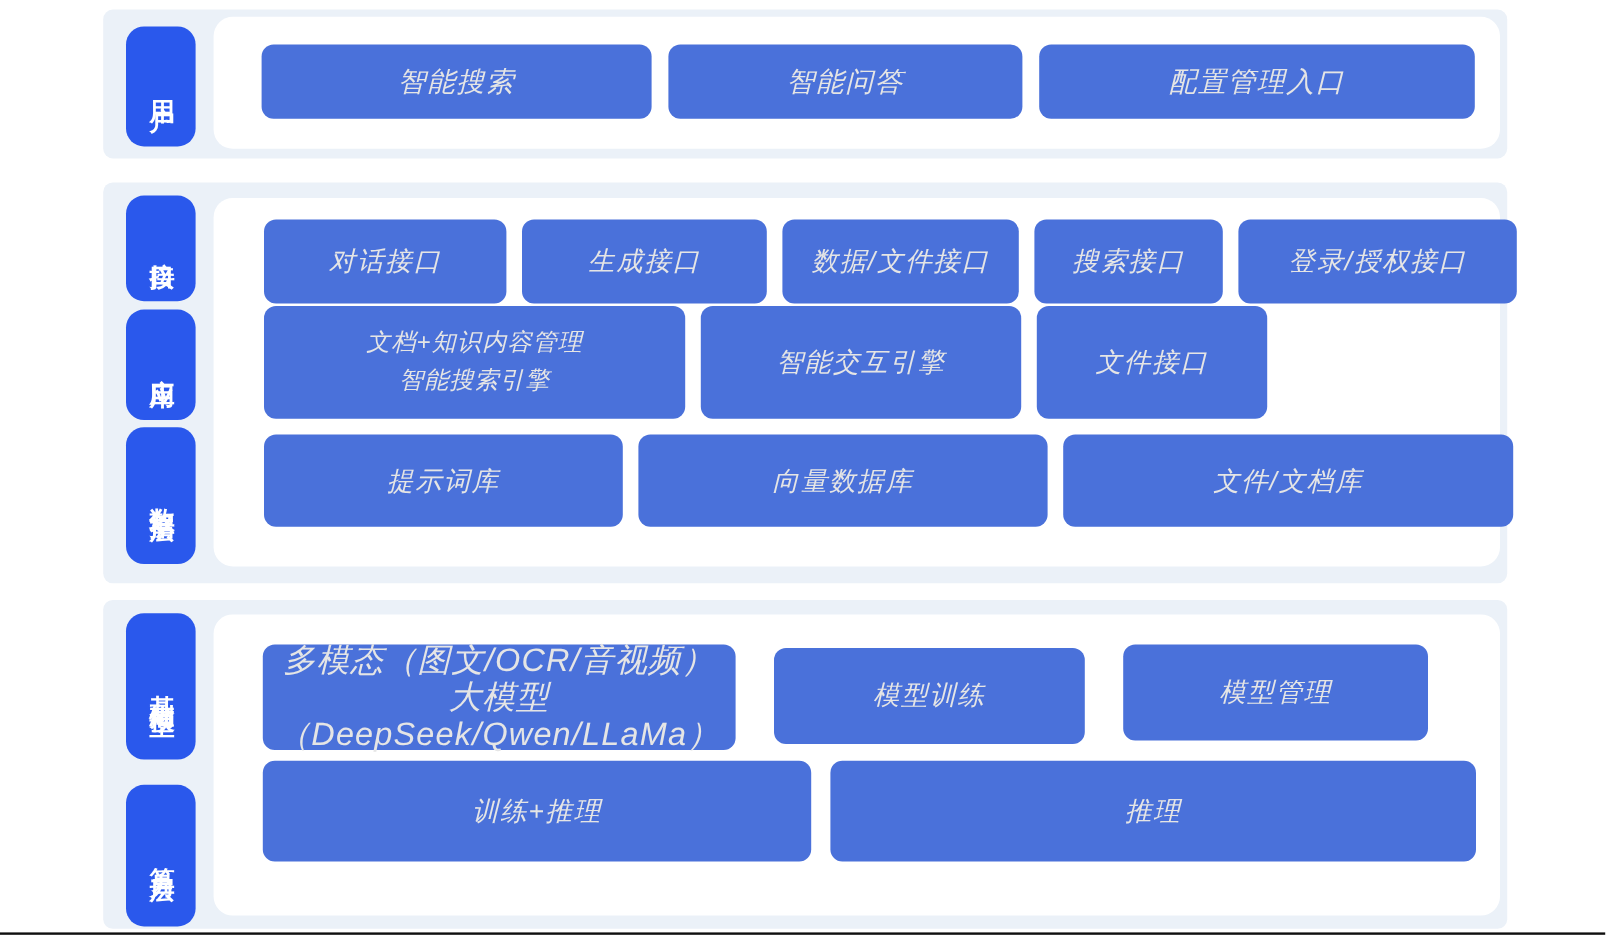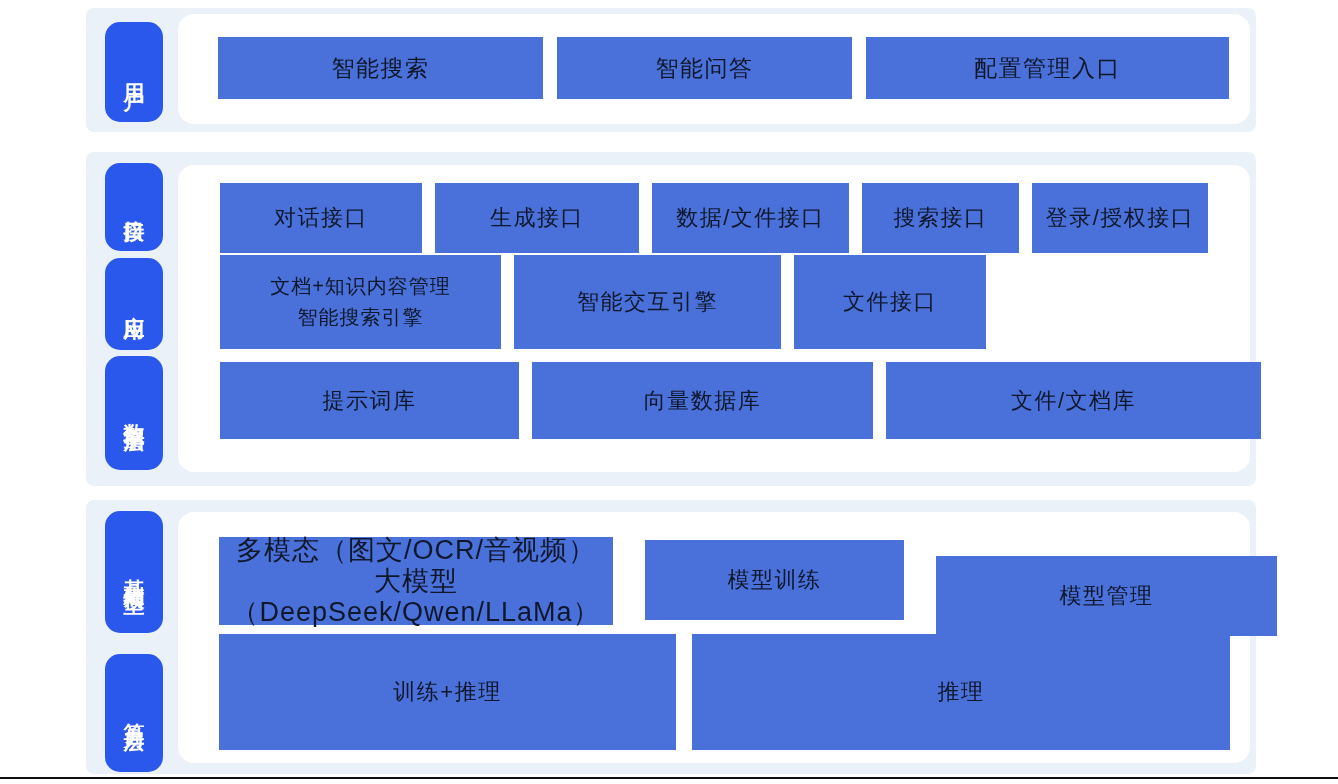--- a/index.html
+++ b/index.html
@@ -48,31 +48,32 @@
     width: 1072px;
     background: #ffffff;
     border-radius: 16px;
     box-sizing: border-box;
   }
   .row {
     display: flex;
   }
   .box {
     background: #4A71DA;
-    border-radius: 0;
-    color: #0f172a;
+    border-radius: 10px;
+    color: #e5e5e5;
     display: flex;
     flex-direction: column;
     align-items: center;
     justify-content: center;
     text-align: center;
     font-size: 22px;
     letter-spacing: 1.5px;
     box-sizing: border-box;
     flex: 0 0 auto;
+    font-style: italic;
   }
   .box .line {
     display: block;
   }
   .two-line {
     font-size: 20px;
     line-height: 31px;
     letter-spacing: 1px;
   }
   .s1-box { font-size: 23px; }
@@ -106,25 +107,25 @@
     <div class="layer-label" style="top:106px;height:92px;">应用</div>
     <div class="layer-label" style="top:204px;height:114px;">数据层</div>
 
     <div class="panel" style="top:13px;height:307px;padding:18px 20px 0 42px;">
 
       <div class="row" style="height:70px;gap:13px;margin-bottom:2px;">
         <div class="box" style="width:202px;">对话接口</div>
         <div class="box" style="width:204px;">生成接口</div>
         <div class="box" style="width:197px;">数据/文件接口</div>
         <div class="box" style="width:157px;">搜索接口</div>
-        <div class="box" style="width:176px;">登录/授权接口</div>
+        <div class="box" style="width:232px;">登录/授权接口</div>
       </div>
 
       <div class="row" style="height:94px;gap:13px;margin-bottom:13px;">
-        <div class="box two-line" style="width:281px;">
+        <div class="box two-line" style="width:351px;">
           <span class="line">文档+知识内容管理</span>
           <span class="line">智能搜索引擎</span>
         </div>
         <div class="box" style="width:267px;">智能交互引擎</div>
         <div class="box" style="width:192px;">文件接口</div>
       </div>
 
       <div class="row" style="height:77px;gap:13px;">
         <div class="box" style="width:299px;">提示词库</div>
         <div class="box" style="width:341px;">向量数据库</div>
@@ -138,24 +139,24 @@
     <div class="layer-label" style="top:154px;height:118px;">算力层</div>
 
     <div class="panel" style="top:12px;height:251px;padding:25px 20px 0 41px;">
 
       <div class="row" style="height:88px;gap:32px;margin-bottom:9px;">
         <div class="box two-line" style="width:394px;font-size:27px;">
           <span class="line">多模态（图文/OCR/音视频）</span>
           <span class="line">大模型（DeepSeek/Qwen/LLaMa）</span>
         </div>
         <div class="box" style="width:259px;height:80px;margin-top:3px;">模型训练</div>
-        <div class="box" style="width:341px;height:80px;margin-top:19px;">模型管理</div>
+        <div class="box" style="width:254px;height:80px;margin-top:0;">模型管理</div>
       </div>
 
-      <div class="row" style="height:116px;gap:16px;">
+      <div class="row" style="height:84px;gap:16px;">
         <div class="box" style="width:457px;">训练+推理</div>
         <div class="box" style="width:538px;">推理</div>
       </div>
     </div>
   </section>
 
   <div class="bottom-line"></div>
 </div>
 
 </body></html>

